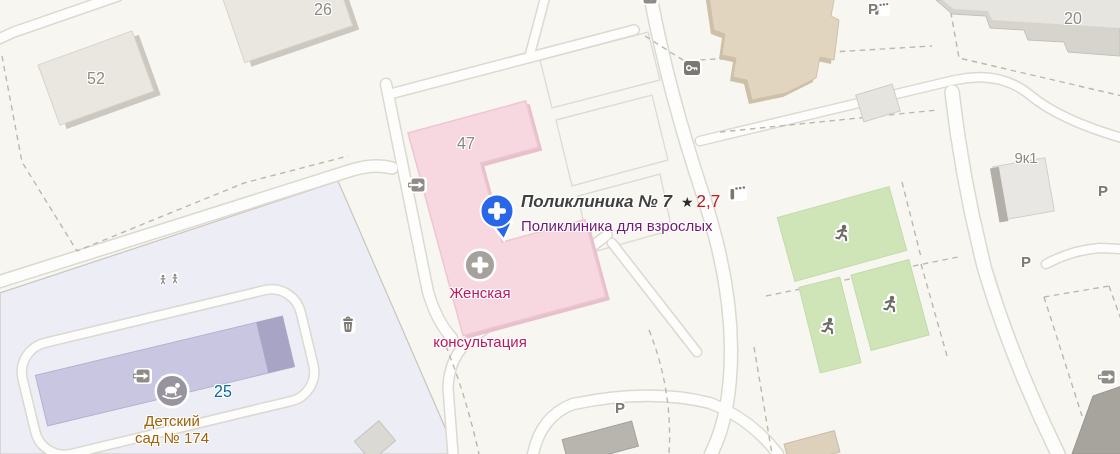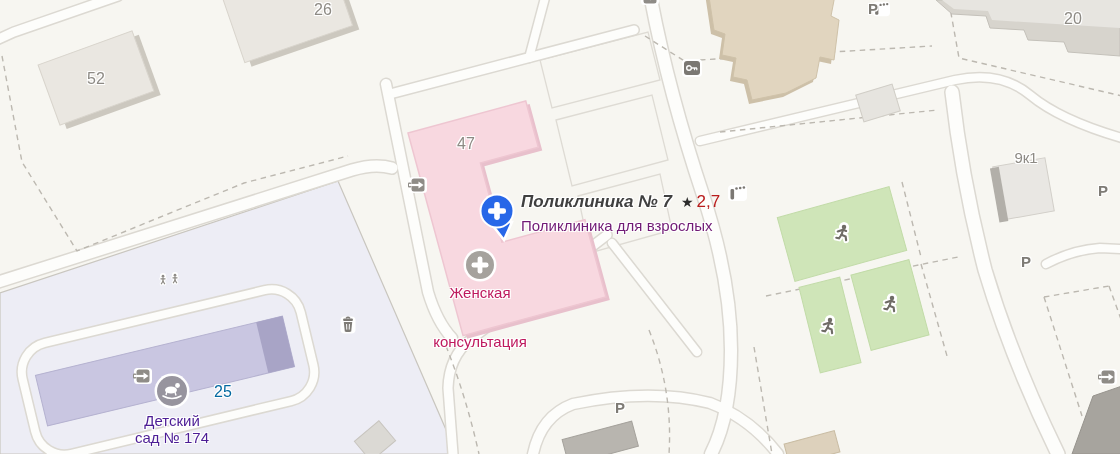--- a/index.html
+++ b/index.html
@@ -5,21 +5,21 @@
   html,body{margin:0;padding:0;}
   #map{position:relative;width:1120px;height:454px;overflow:hidden;background:#f7f6f1;
        font-family:"Liberation Sans", sans-serif;}
   #base{position:absolute;left:0;top:0;}
   .lbl{position:absolute;transform:translate(-50%,-50%);white-space:nowrap;
        color:#8d8a84;font-size:16px;
        text-shadow:1px 1px 0 #fff,-1px -1px 0 #fff,1px -1px 0 #fff,-1px 1px 0 #fff,0 0 2px #fff;}
   .lbl-sm{font-size:15px;}
   .p-lbl{font-weight:bold;color:#7e7b75;font-size:15px;}
   .poi-lbl{font-size:15px;color:#be185d;}
-  .kg-lbl{color:#4c1d95;}
+  .kg-lbl{color:#a16207;}
   #main-poi-card{position:absolute;left:521px;top:192px;white-space:nowrap;}
   #main-poi-title{font-size:17px;font-weight:600;color:#404040;
        text-shadow:1px 1px 0 #fff,-1px -1px 0 #fff,1px -1px 0 #fff,-1px 1px 0 #fff,0 0 3px #fff;font-style:italic;}
   #main-poi-star{font-size:14px;color:#2b2b2b;margin-left:9px;margin-right:3px;}
   #main-poi-rating{font-size:17px;font-weight:500;color:#b91c1c;}
   #main-poi-subtitle{position:absolute;left:521px;top:217px;font-size:15px;color:#701a75;white-space:nowrap;
        text-shadow:1px 1px 0 #fff,-1px -1px 0 #fff,1px -1px 0 #fff,-1px 1px 0 #fff,0 0 3px #fff;}
 </style>
 </head>
 <body>

